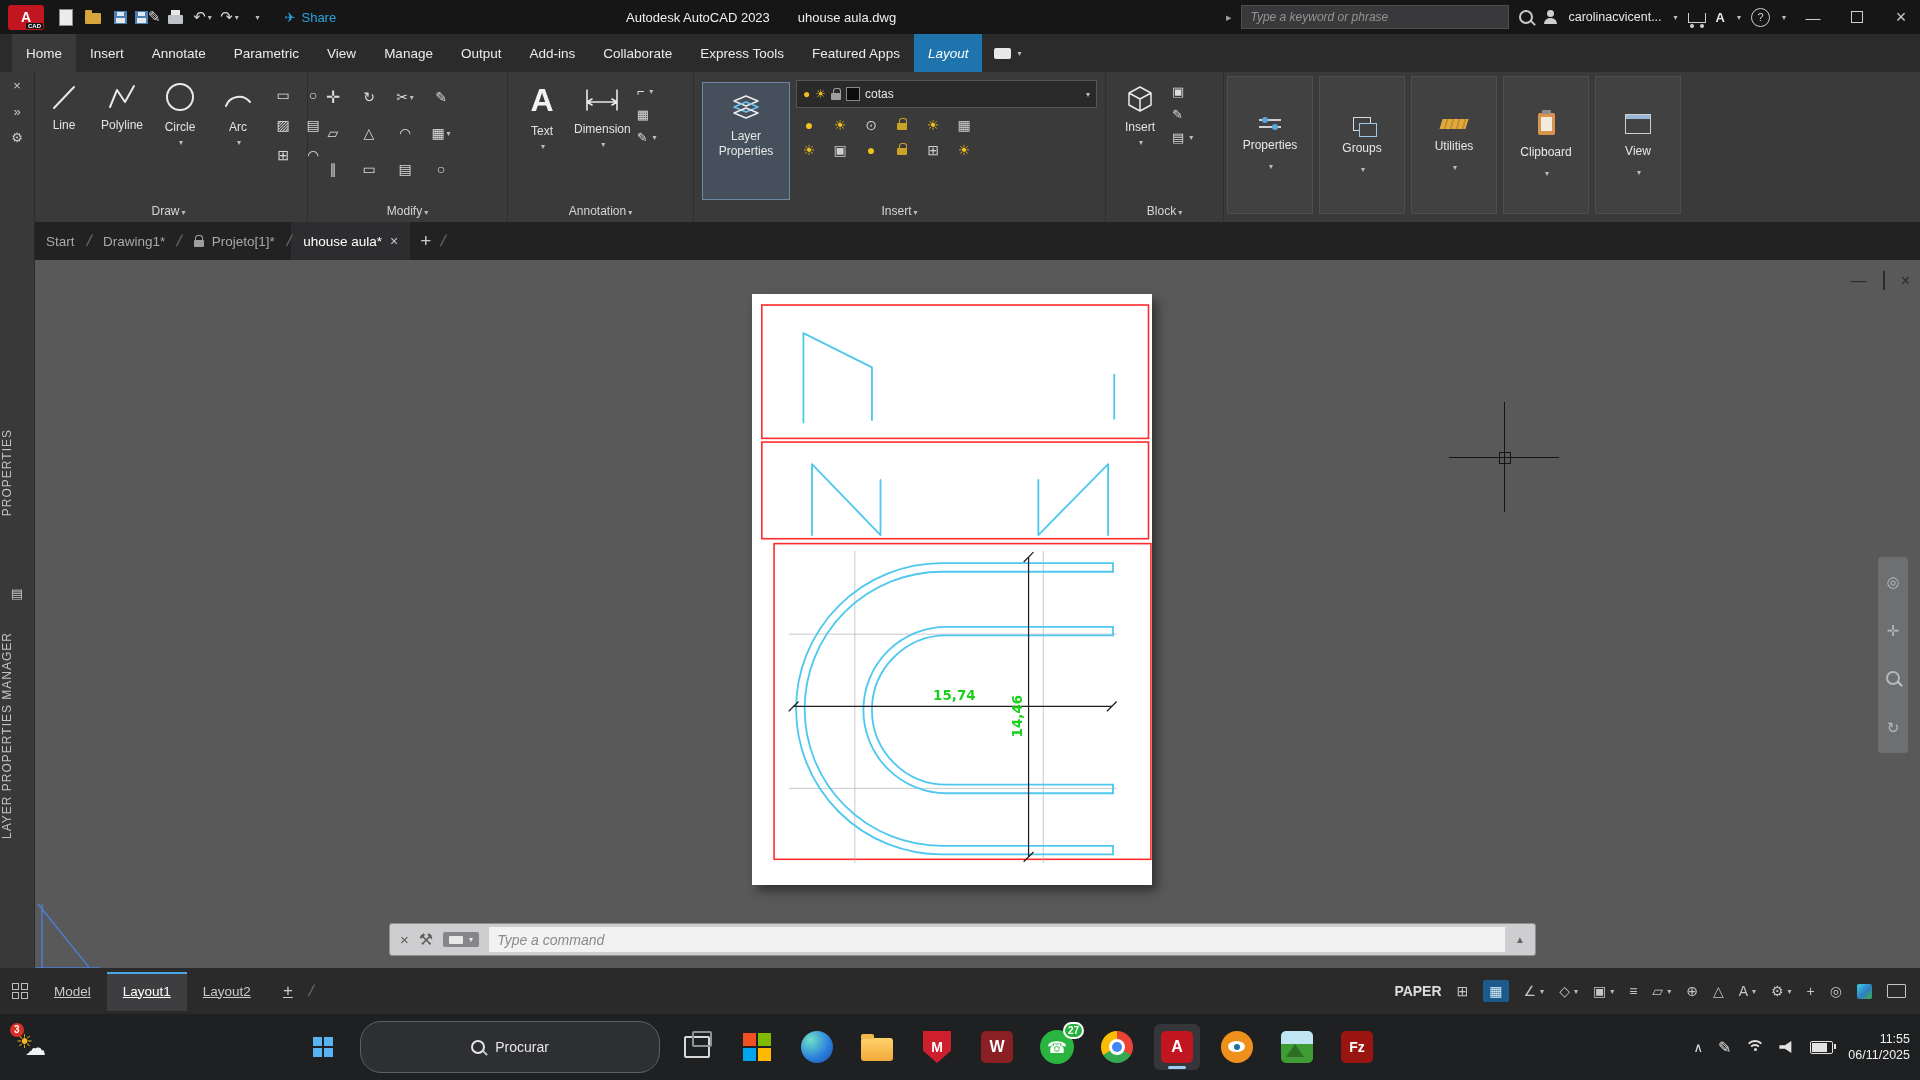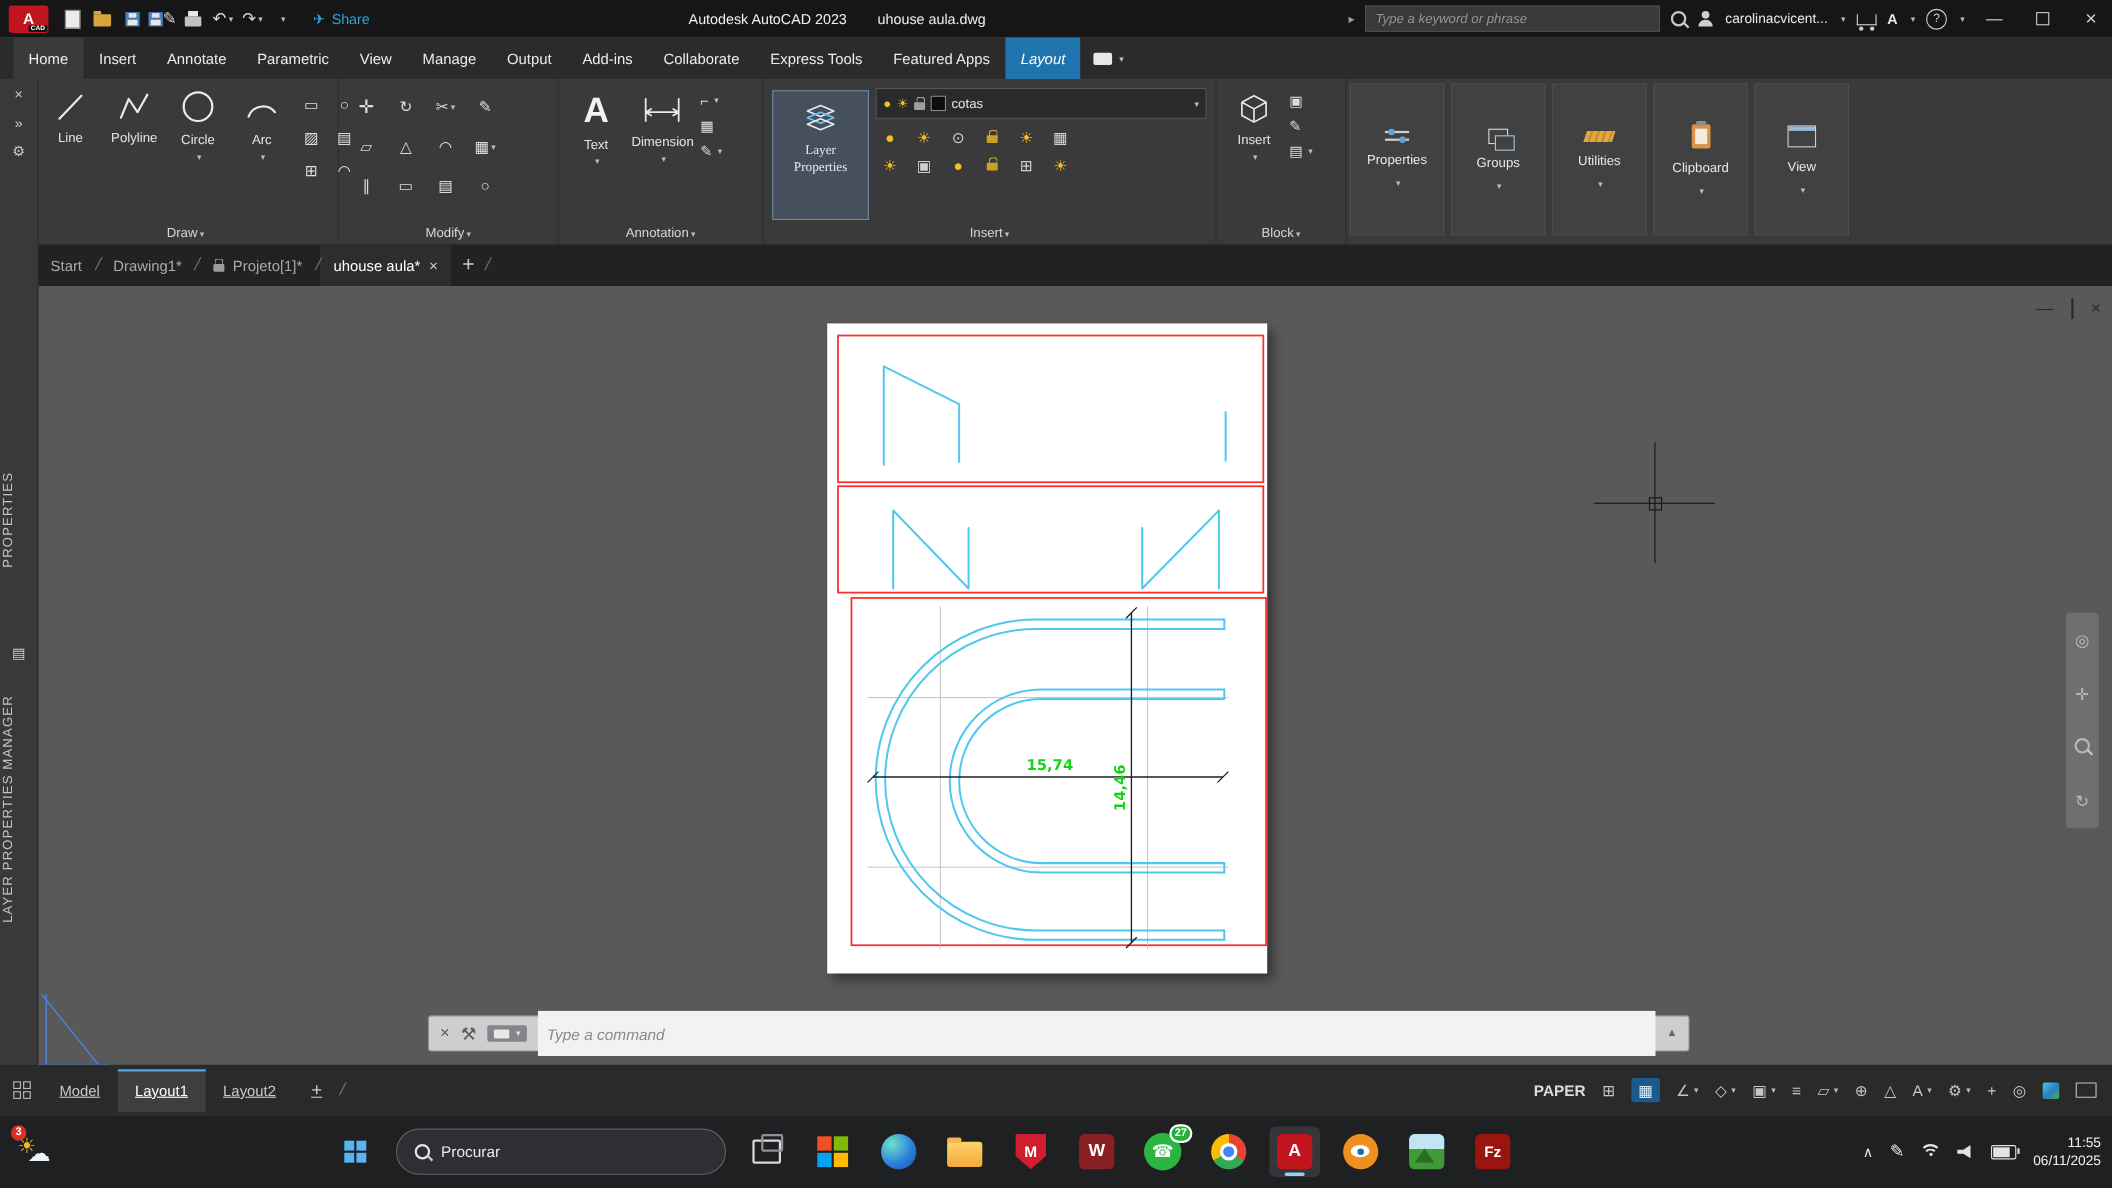--- a/index.html
+++ b/index.html
@@ -51,21 +51,21 @@
   .prow{display:flex;align-items:flex-start;gap:6px;height:100%;}
   .tool{display:flex;flex-direction:column;align-items:center;gap:4px;min-width:52px;text-align:center;color:#e3e3e3;}
   .ticon{stroke:#e9e9e9;fill:none;stroke-width:2;stroke-linecap:round;stroke-linejoin:round;}
   .tlab{font-size:12px;}
   .minigrid{display:grid;grid-template-columns:26px 26px;grid-auto-rows:26px;gap:4px;margin-top:2px;}
   .mg{display:flex;align-items:center;justify-content:center;color:#dcdcdc;font-size:14px;}
   .mgrid{display:grid;grid-template-columns:repeat(4,34px);grid-auto-rows:34px;gap:2px;align-content:start;}
   .bigA{font-size:32px;font-weight:bold;color:#f2f2f2;line-height:40px;}
   .smcol{display:flex;flex-direction:column;gap:8px;margin-top:4px;}
   .smit{display:flex;align-items:center;gap:3px;color:#dcdcdc;font-size:13px;}
-  .lp-tile{width:88px;background:#45505c;border:1px solid #6f87a0;display:flex;flex-direction:column;align-items:center;gap:6px;padding-top:10px;box-sizing:border-box;height:118px;margin-top:2px;text-align:center;font-family:Liberation Serif, serif;}
+  .lp-tile{width:88px;background:#45505c;border:1px solid #6f87a0;display:flex;flex-direction:column;align-items:center;gap:6px;padding-top:10px;box-sizing:border-box;height:118px;margin-top:2px;text-align:center;}
   .combo{display:flex;align-items:center;gap:5px;background:#2a2a2b;border:1px solid #565656;height:26px;padding:0 6px;color:#e6e6e6;}
   .swatch{width:12px;height:12px;background:#0c0c0c;border:1px solid #8a8a8a;display:inline-block;}
   .yel{color:#f3c11b;} .gry{color:#cfcfcf;}
   .lrow{display:flex;gap:9px;margin-top:9px;padding-left:2px;}
   .lic{width:22px;text-align:center;font-size:14px;}
   .mlock{width:10px;height:7px;background:#c9a227;border-radius:1px;position:relative;display:inline-block;margin-top:4px;}
   .mlock::before{content:"";position:absolute;top:-5px;left:1.5px;width:6px;height:5px;border:1.5px solid #c9a227;border-bottom:none;border-radius:3px 3px 0 0;}
   .mlock.g{background:#9e9e9e;} .mlock.g::before{border-color:#9e9e9e;}
   .tile{width:86px;height:138px;margin:4px 3px;background:#414142;border:1px solid #4e4e4f;display:flex;flex-direction:column;align-items:center;justify-content:center;gap:10px;box-sizing:border-box;text-align:center;}
   .i-prop{display:flex;flex-direction:column;gap:5px;}
@@ -98,21 +98,21 @@
   .vwc{position:absolute;top:12px;right:10px;display:flex;gap:16px;align-items:center;color:#2a2a2a;}
   #xh{position:absolute;left:1504px;top:197px;width:0;height:0;}
   #xh .hl{position:absolute;left:-55px;top:0;width:110px;height:1px;background:#141414;}
   #xh .vl{position:absolute;top:-55px;left:0;width:1px;height:110px;background:#141414;}
   #xh .pb{position:absolute;left:-5px;top:-5px;width:10px;height:10px;border:1px solid #141414;}
   #navbar{position:absolute;right:12px;top:297px;width:30px;height:196px;background:rgba(205,210,215,.18);border-radius:4px;display:flex;flex-direction:column;align-items:center;justify-content:space-around;color:rgba(238,243,248,.55);font-size:15px;}
   #ucs{position:absolute;left:34px;top:636px;}
   #cmd{position:absolute;left:389px;top:663px;width:1147px;height:33px;background:rgba(214,214,216,.94);border:1px solid #8f8f92;border-radius:3px;display:flex;align-items:center;gap:10px;padding:0 10px;box-sizing:border-box;color:#5c5c5c;}
   .cmdbtn{display:flex;align-items:center;gap:4px;background:#85858a;border-radius:2px;padding:3px 6px;}
   .cmdbtn i{width:14px;height:8px;background:#e8e8e8;border-radius:1px;display:inline-block;}
-  #cmd input{flex:1;height:41px;border:none;background:#f2f2f2;font-size:14px;padding:0 8px;font-family:"Liberation Sans",sans-serif;color:#333;}
+  #cmd input{flex:1;height:25px;border:none;background:#f2f2f2;font-size:14px;padding:0 8px;font-family:"Liberation Sans",sans-serif;color:#333;}
   #cmd input::placeholder{font-style:italic;color:#8a8a8a;}
   
   #leftstrip{position:absolute;left:0;top:72px;width:34px;height:896px;background:#39393a;border-right:1px solid #2b2b2c;color:#bdbdbd;}
   .stricon{width:34px;height:26px;display:flex;align-items:center;justify-content:center;font-size:13px;color:#c9c9c9;}
   .vtext{position:absolute;left:0;width:34px;text-align:center;writing-mode:vertical-rl;transform:rotate(180deg);font-size:12px;letter-spacing:1px;color:#c3c3c3;white-space:nowrap;}
   
   #statusbar{position:absolute;top:968px;left:0;right:0;height:46px;background:#2a2a2b;display:flex;align-items:center;font-size:13.5px;color:#c9c9c9;}
   .igrid{display:grid;grid-template-columns:7px 7px;gap:2px;margin:0 10px 0 12px;}
   .igrid i{width:7px;height:7px;border:1px solid #bdbdbd;box-sizing:border-box;}
   .ltab{padding:12px 16px;text-decoration:underline;}
@@ -124,21 +124,21 @@
   .imon{width:17px;height:12px;border:1.5px solid #c6c6c6;border-radius:1px;}
   
   #taskbar{position:absolute;top:1014px;left:0;right:0;height:66px;background:#1f2022;}
   .weather{position:absolute;left:16px;top:14px;width:44px;height:38px;}
   .wsun{position:absolute;left:0;top:2px;font-size:19px;color:#f5b91d;}
   .wcloud{position:absolute;left:9px;top:8px;font-size:21px;color:#eef3f8;}
   .badge{position:absolute;left:-6px;top:-5px;background:#d93025;color:#fff;border-radius:8px;font-size:10px;line-height:14px;padding:0 4px;font-weight:bold;}
   .centerbar{position:absolute;left:300px;top:0;height:66px;display:flex;align-items:center;gap:14px;}
   .istart{display:grid;grid-template-columns:9px 9px;gap:2px;}
   .istart i{width:9px;height:9px;background:#57b3f2;}
-  .pill{display:flex;align-items:center;gap:10px;width:300px;height:42px;border-radius:21px;background:#2e2f33;border:1px solid #606064;padding:0 16px;box-sizing:border-box;color:#e6e6e6;font-size:14px;}
+  .pill{display:flex;align-items:center;gap:10px;width:300px;height:52px;border-radius:21px;background:#2e2f33;border:1px solid #606064;padding:0 16px;box-sizing:border-box;color:#e6e6e6;font-size:14px;justify-content:center;}
   .app{width:46px;height:46px;border-radius:6px;display:flex;align-items:center;justify-content:center;position:relative;}
   .app.active{background:#35363a;}
   .ind{position:absolute;bottom:1px;left:14px;width:18px;height:3px;border-radius:2px;background:#9ecdf2;}
   .itask{width:22px;height:18px;border:2px solid #d8d8d8;border-radius:2px;position:relative;background:#1f2022;}
   .itask::after{content:"";position:absolute;left:6px;top:-7px;width:16px;height:12px;border:2px solid #8f9298;border-radius:2px;}
   .ims{display:grid;grid-template-columns:13px 13px;gap:2px;}
   .ims i:nth-child(1){background:#f25022;} .ims i:nth-child(2){background:#7fba00;}
   .ims i:nth-child(3){background:#00a4ef;} .ims i:nth-child(4){background:#ffb900;}
   .ims i{width:13px;height:13px;}
   .iedge{width:32px;height:32px;border-radius:50%;background:radial-gradient(circle at 30% 28%,#6ee0c8,#2a7fdc 58%,#1b4fa0);}

